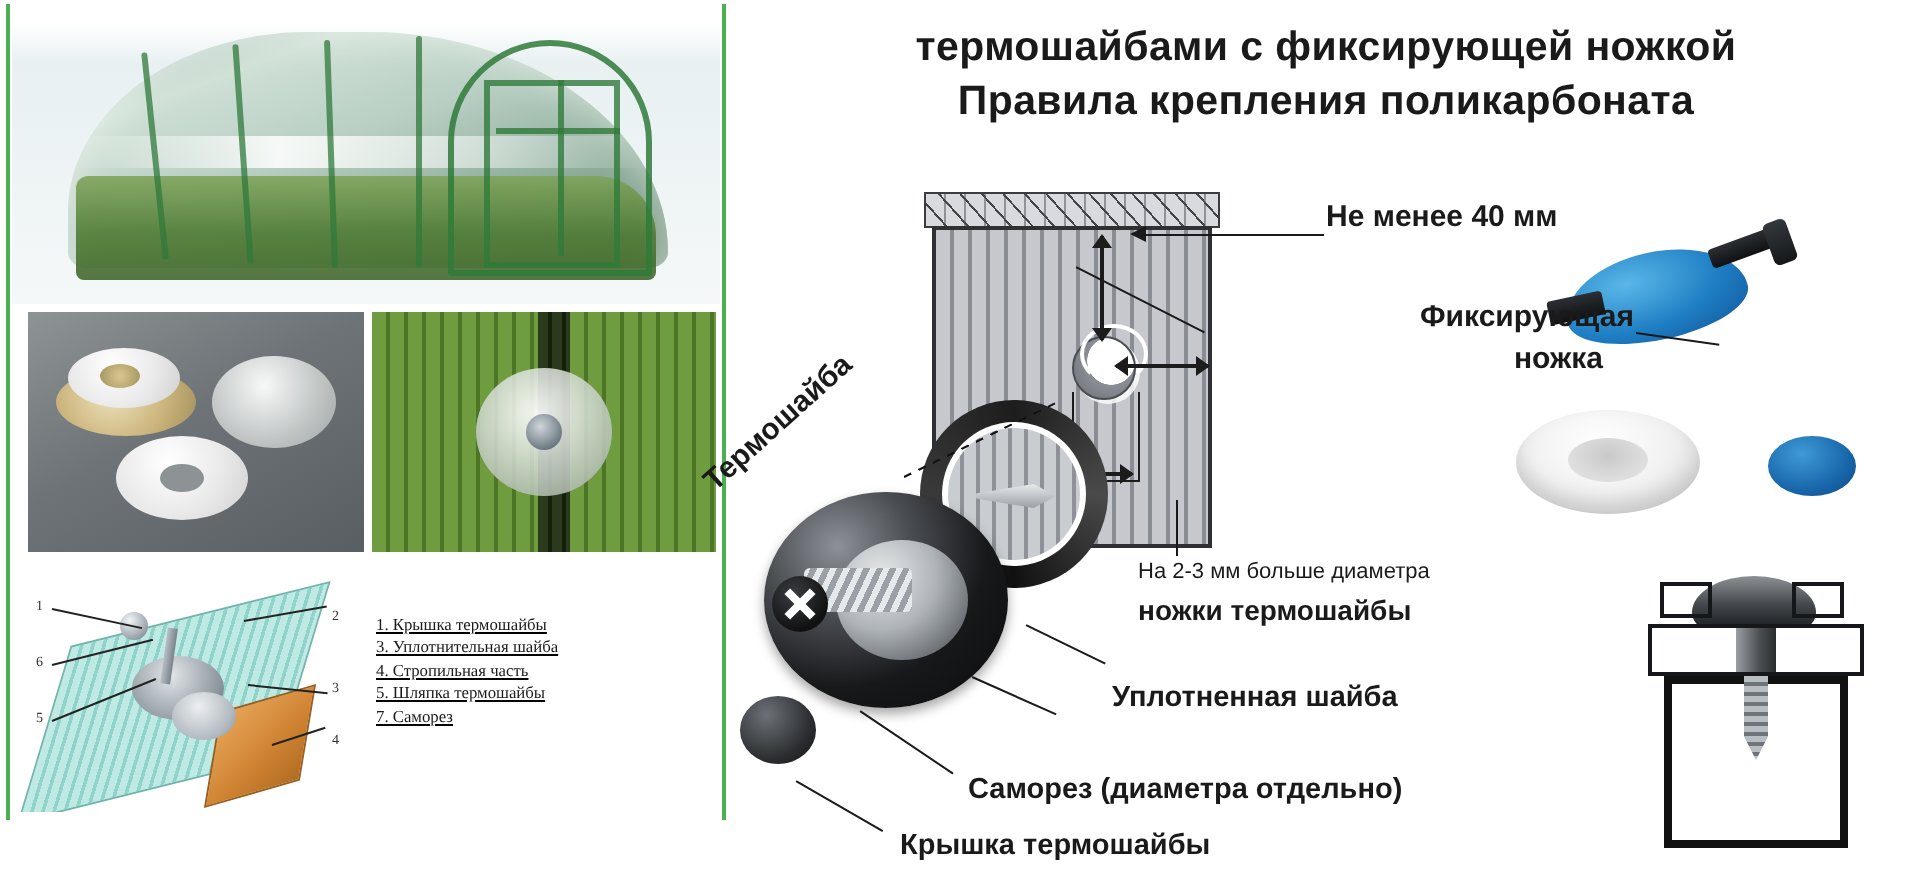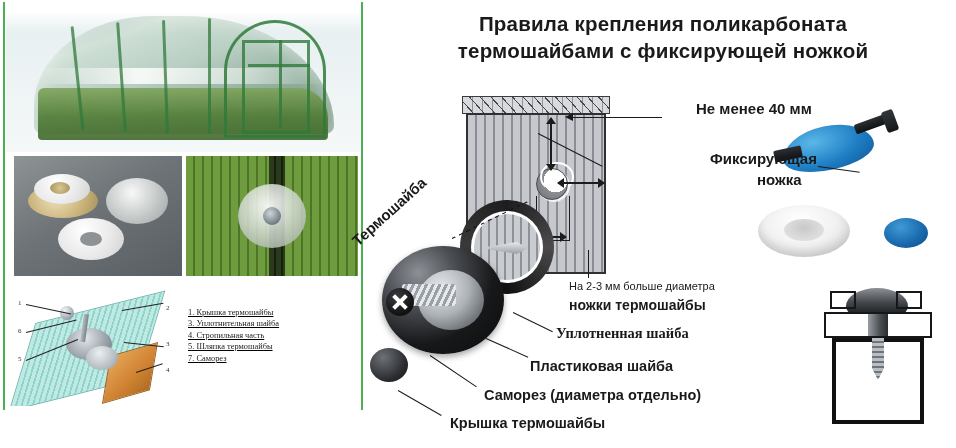--- a/index.html
+++ b/index.html
@@ -263,22 +263,22 @@
     <ol>
       <li>1. Крышка термошайбы</li>
       <li>3. Уплотнительная шайба</li>
       <li>4. Стропильная часть</li>
       <li>5. Шляпка термошайбы</li>
       <li>7. Саморез</li>
     </ol>
   </div>
 
   <div class="title">
+    <div>термошайбами с фиксирующей ножкой</div>
     <div>Правила  крепления  поликарбоната</div>
-    <div>термошайбами с фиксирующей ножкой</div>
   </div>
 
   <div id="sheet">
     <div class="sheet-top">
         <div class="hatch"></div>
       </div>
     <div class="sheet-body"></div>
     <div class="colbox"></div>
     <div class="hole"></div>
     <div class="hole-arc"></div>
@@ -316,37 +316,36 @@
   <div id="xsec">
     <div class="xs-cap"></div>
     <div class="xs-sheet"></div>
     <div class="xs-cell" style="left:12px;"></div>
     <div class="xs-cell" style="left:78px;"></div>
     <div class="xs-plug"></div>
     <div class="xs-frame"></div>
     <div class="xs-screw"></div>
   </div>
 
-  <div class="an" style="left:663px;top:100px;font-size:15px;margin-left:33px;">Не менее 40 мм</div>
+  <div class="an" style="left:663px;top:100px;font-size:15px;">Не менее 40 мм</div>
   <div class="ldr" style="left:572px;top:117px;width:90px;"></div>
   <div class="arrowL" style="left:565px;top:113px;"></div>
   <div class="ldr" style="left:538px;top:133px;width:72px;transform:rotate(27deg);"></div>
 
   <div class="an" style="left:710px;top:150px;font-size:15px;">Фиксирующая</div>
   <div class="an" style="left:757px;top:171px;font-size:15px;">ножка</div>
   <div class="ldr" style="left:818px;top:166px;width:42px;transform:rotate(8deg);"></div>
 
   <div class="an thin" style="left:569px;top:280px;font-size:11px;">На 2-3 мм больше диаметра</div>
   <div class="an" style="left:569px;top:297px;font-size:14px;">ножки термошайбы</div>
   <div class="ldr v" style="left:588px;top:250px;width:1.3px;height:28px;background:#1a1a1a;"></div>
 
-  <div class="an" style="left:556px;top:325px;font-size:14.5px;font-family:Liberation Serif, serif;">Уплотненная шайба</div>
+  <div class="an" style="left:556px;top:341px;font-size:14.5px;">Уплотненная шайба</div>
   <div class="ldr" style="left:513px;top:312px;width:44px;transform:rotate(26deg);"></div>
 
-  <div class="an" style="left:530px;top:358px;font-size:14.5px;">Пластиковая шайба</div>
   <div class="ldr" style="left:486px;top:338px;width:46px;transform:rotate(24deg);"></div>
 
   <div class="an" style="left:484px;top:387px;font-size:14.5px;">Саморез (диаметра отдельно)</div>
   <div class="ldr" style="left:430px;top:355px;width:56px;transform:rotate(34deg);"></div>
 
   <div class="an" style="left:450px;top:415px;font-size:14.5px;">Крышка термошайбы</div>
   <div class="ldr" style="left:398px;top:390px;width:50px;transform:rotate(30deg);"></div>
 
 </div>
 

